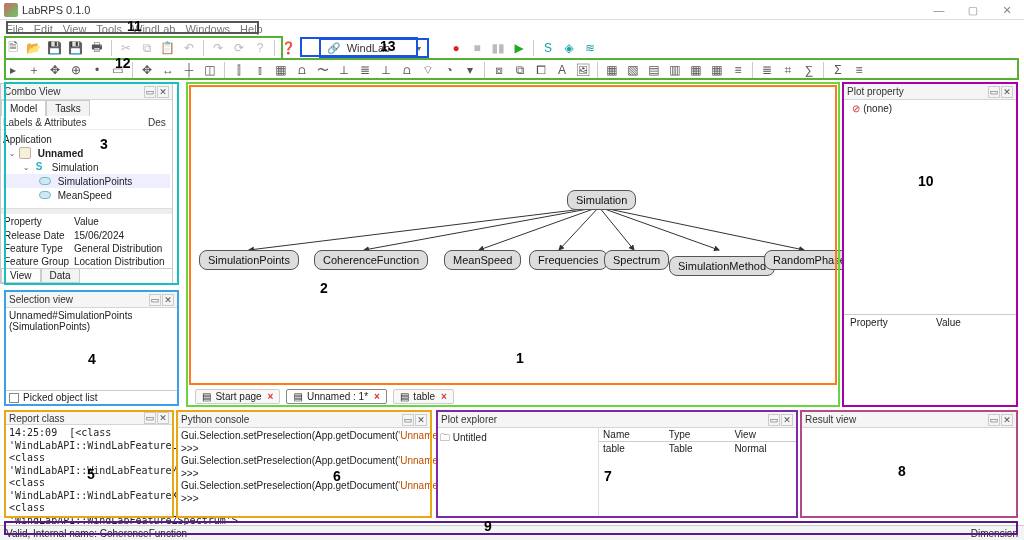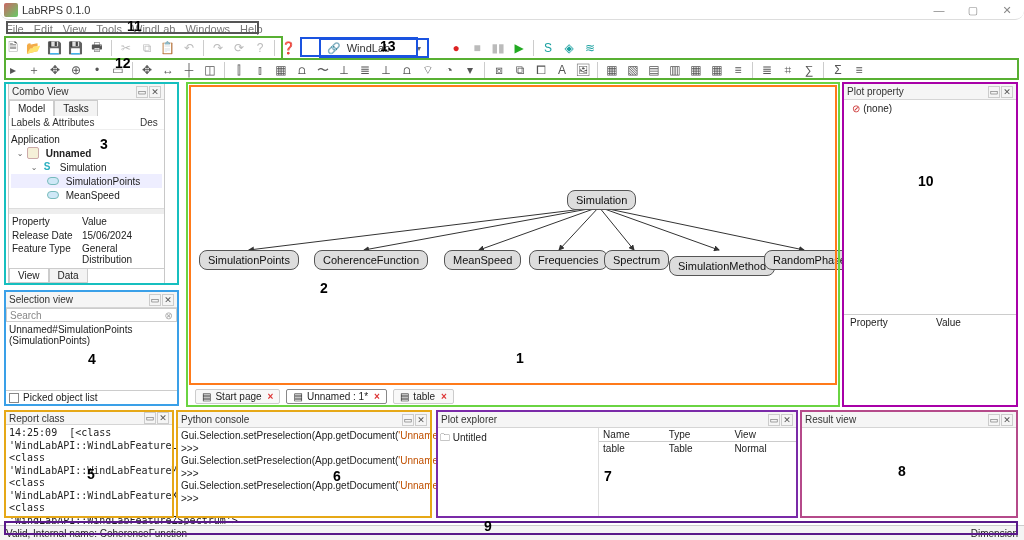--- a/index.html
+++ b/index.html
@@ -1,19 +1,19 @@
 <!DOCTYPE html>
 <html><head>
 <meta charset="utf-8">
 <style>
   * { box-sizing: border-box; margin: 0; padding: 0; font-family: "Segoe UI", Tahoma, sans-serif; }
   body { width: 1024px; height: 540px; background: #fff; font-size: 11px; color: #222; position: relative; }
 
   
-  .titlebar { height: 20px; background: #fff; display: flex; align-items: center; border-bottom: 1px solid #ddd; position: relative; border-radius: 9px; }
+  .titlebar { height: 20px; background: #fff; display: flex; align-items: center; border-bottom: 1px solid #ddd; position: relative; }
   .titlebar-icon { width: 14px; height: 14px; margin: 0 4px; background: linear-gradient(135deg,#c66,#6c6); border-radius: 2px; }
   .titlebar-title { font-size: 11px; color: #333; }
   .winbtns { position: absolute; right: 0; top: 0; display: flex; }
   .winbtn { width: 34px; height: 20px; display: flex; align-items: center; justify-content: center; color: #888; font-size: 11px; }
 
   
   .menubar { height: 18px; display: flex; align-items: center; gap: 10px; padding: 0 6px; color: #777; font-size: 11px; }
   .menubar span { cursor: default; }
 
   
@@ -213,21 +213,21 @@
     <div class="tsep"></div>
     <div class="tbtn">≣</div>
     <div class="tbtn">⌗</div>
     <div class="tbtn">∑</div>
     <div class="tsep"></div>
     <div class="tbtn">Σ</div>
     <div class="tbtn">≡</div>
   </div>
 <div class="hl-green-big"></div>
 
-<div class="panel" style="left:8px; top:83px; width:157px; height:201px;">
+<div class="panel" style="left:0; top:83px; width:173px; height:201px;">
   <div class="panel-hd">
     <span>Combo View</span>
     <span class="spacer"></span>
     <span class="pbtn">▭</span>
     <span class="pbtn">✕</span>
   </div>
   <div class="combo-tabs" id="combo-tabs">
       <span class="active">Model</span>
       <span>Tasks</span>
     </div>
@@ -272,25 +272,20 @@
 </div>
 <div class="hl-combo"></div>
 <div class="anno" style="left:100px; top:136px;">3</div>
 
 <div class="panel" style="left:5px; top:291px; width:173px; height:114px;">
   <div class="panel-hd">
       <span>Selection view</span>
       <span class="spacer"></span>
       <span class="pbtn">▭</span>
       <span class="pbtn">✕</span>
-    </div>
-  <div class="sel-search">
-      <span>Search</span>
-      <span class="spacer" style="flex:1;"></span>
-      <span style="color:#aaa;">⊗</span>
     </div>
   <div class="sel-body"><span>Unnamed#SimulationPoints (SimulationPoints)</span></div>
   <div class="sel-foot">
       <span class="chk"></span>
       <span>Picked object list</span>
     </div>
 </div>
 <div class="hl-sel"></div>
 <div class="anno" style="left:88px; top:351px;">4</div>
 

